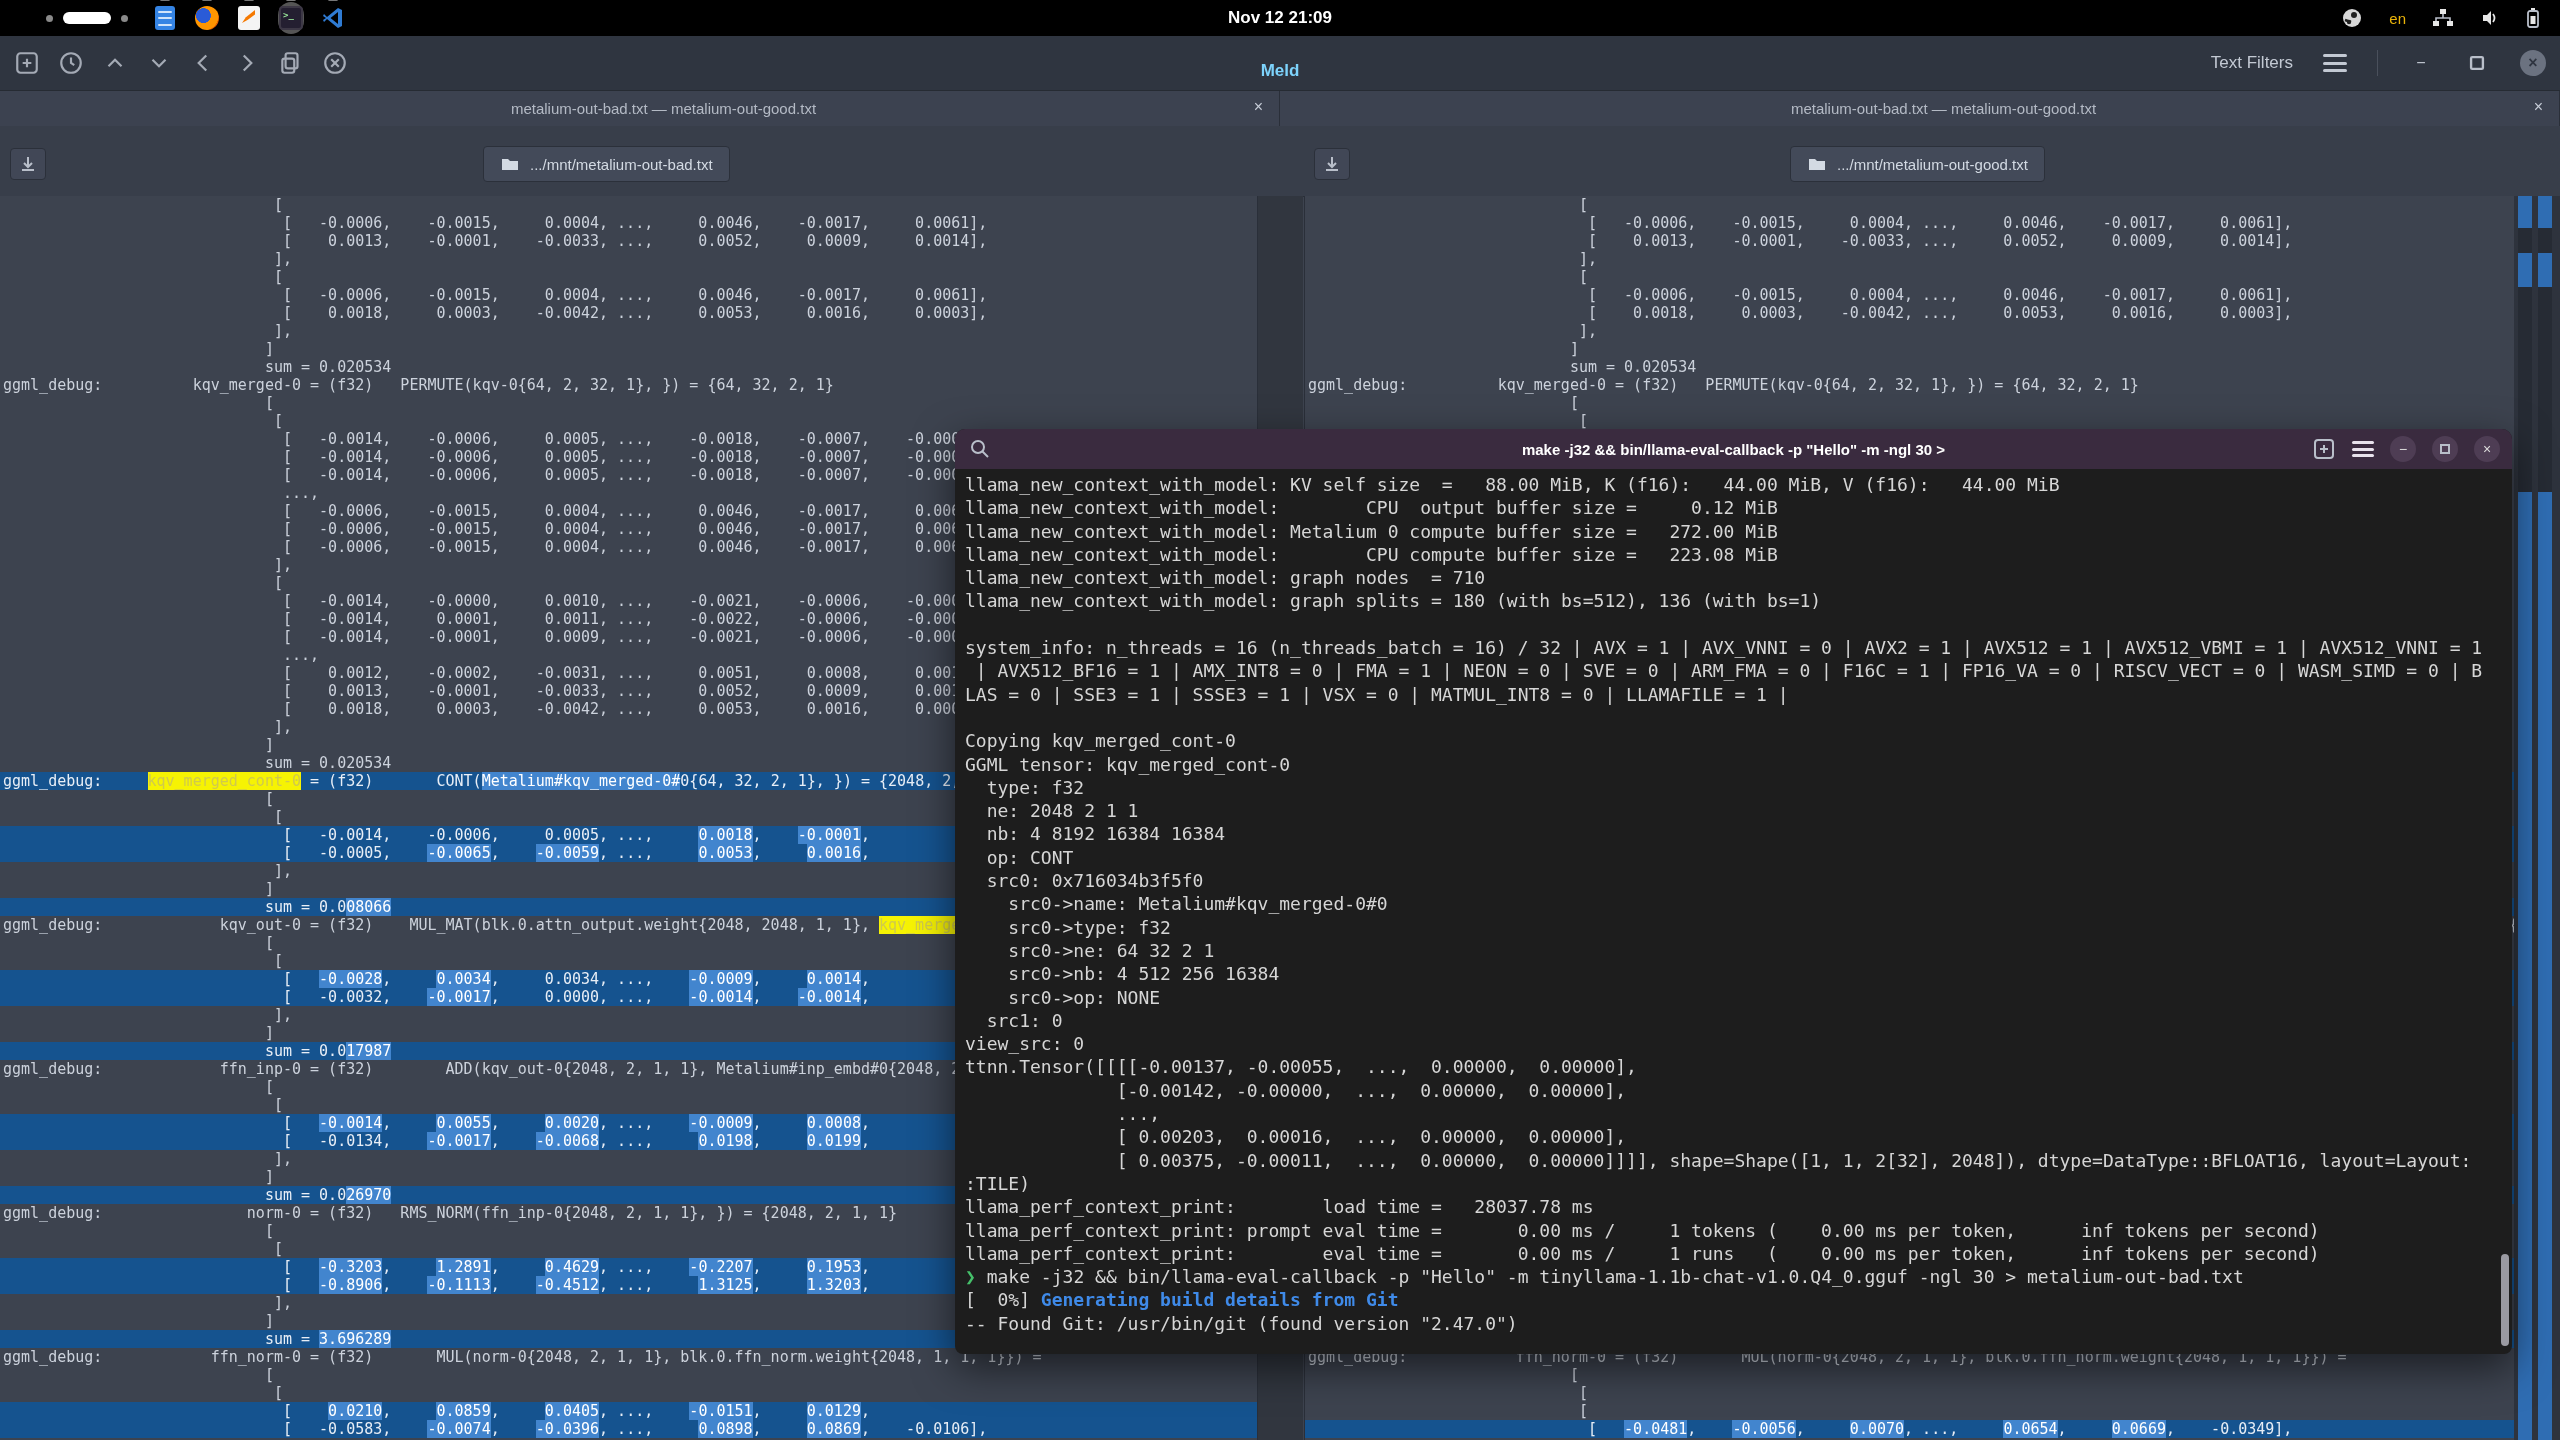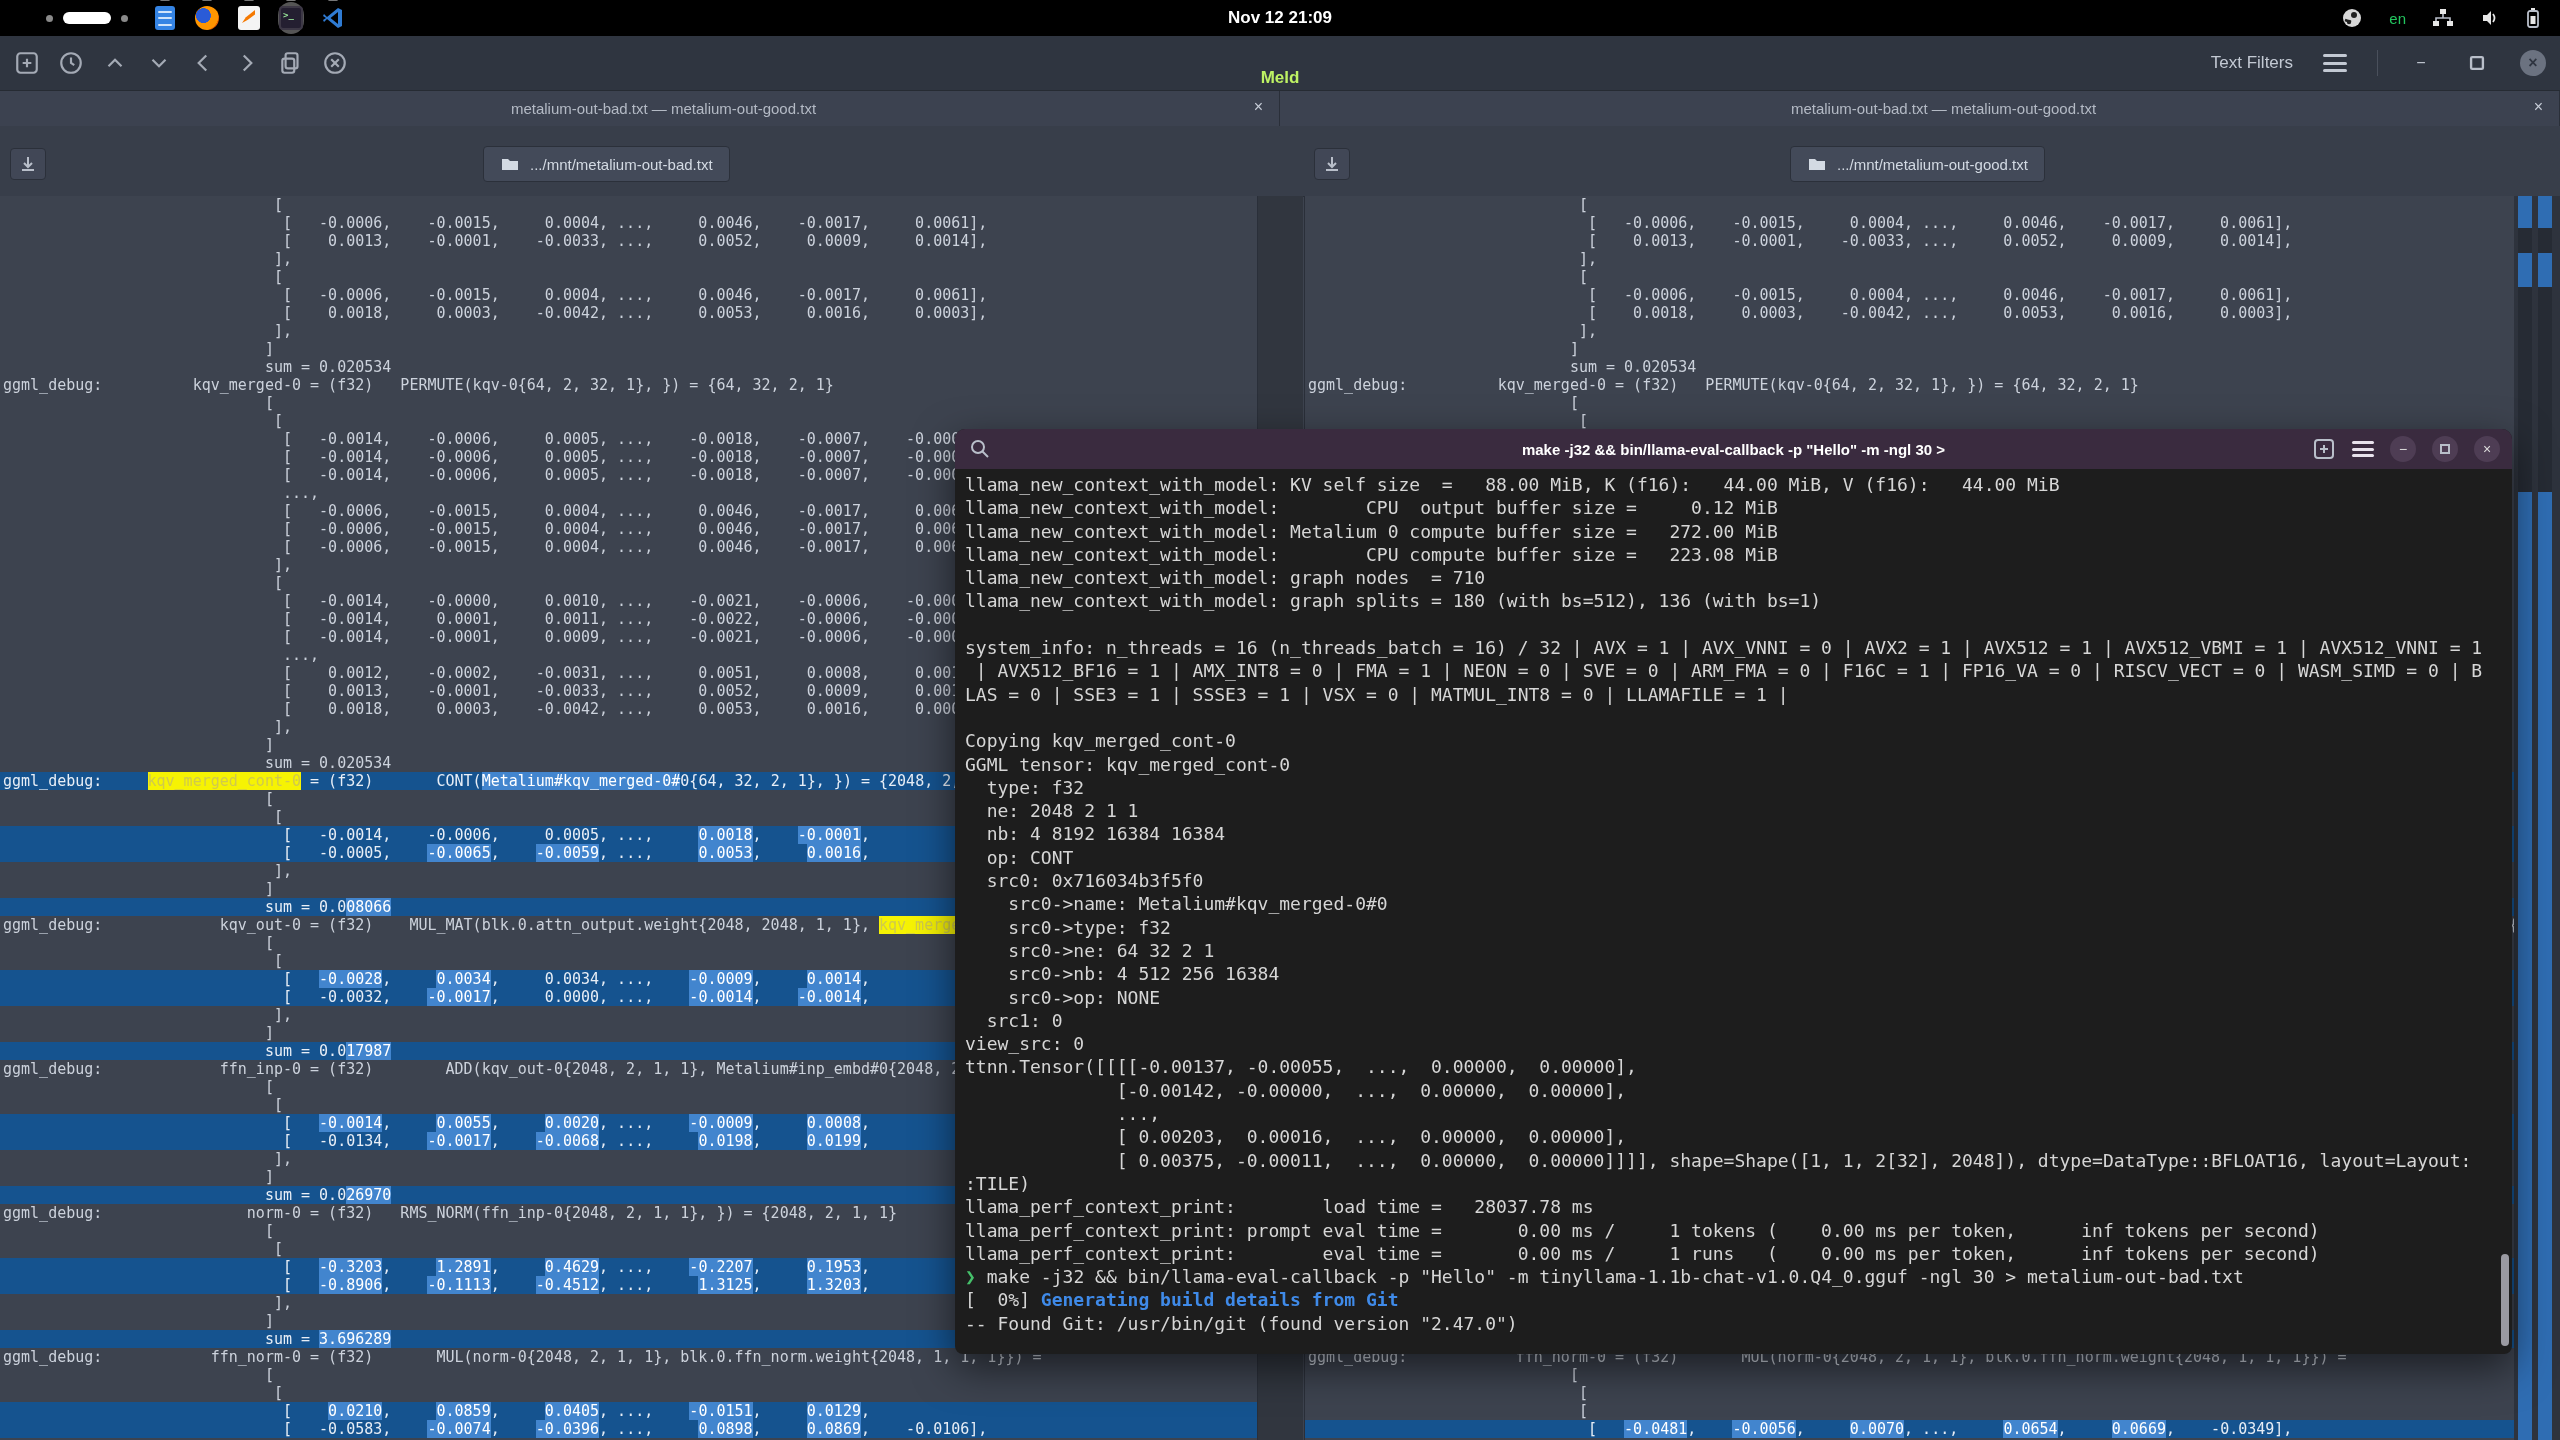--- a/index.html
+++ b/index.html
@@ -18,27 +18,27 @@
   .icon-files i{display:block;height:2px;background:#cfe3fa;border-radius:1px;}
   .icon-ff{width:24px;height:24px;border-radius:50%;background:radial-gradient(circle at 35% 40%,#2a5bd7 0 34%,#ff9500 36% 70%,#e66000 72%);}
   .icon-gedit{width:22px;height:24px;background:#f4f4f4;border-radius:3px;position:relative;}
   .icon-gedit::after{content:"";position:absolute;left:4px;top:4px;width:13px;height:13px;background:#f57900;clip-path:polygon(0 100%,30% 55%,100% 0,100% 35%,45% 75%);}
   .dock-term{width:40px;height:32px;background:#555;border-radius:16px;display:flex;align-items:center;justify-content:center;}
   .icon-term{width:24px;height:24px;background:#241f31;border:2px solid #3d3846;border-radius:4px;color:#9ae99a;font:bold 9px "DejaVu Sans Mono",monospace;display:flex;align-items:flex-start;padding:2px;box-sizing:border-box;}
   .icon-code{width:24px;height:24px;}
   #clock{position:absolute;left:0;top:0;width:2560px;height:36px;display:flex;align-items:center;justify-content:center;font-weight:bold;font-size:17px;pointer-events:none;}
   .tray{position:absolute;right:20px;top:0;height:36px;display:flex;align-items:center;gap:26px;}
   .tray svg{display:block;}
-  .tray .kbd{font-size:15px;color:#22c55e;}
+  .tray .kbd{font-size:15px;color:#eab308;}
   
   #meld{position:absolute;left:0;top:36px;width:2560px;height:1404px;background:#3d434f;}
   #mtoolbar{position:absolute;left:0;top:0;width:2560px;height:54px;background:#2f3540;border-bottom:1px solid #262b33;display:flex;align-items:center;}
   #mtoolbar .ticon{width:26px;height:26px;margin-left:18px;opacity:.85;}
   #mtoolbar .ticon:first-child{margin-left:14px;}
-  #mtitle{position:absolute;left:0;top:7px;width:2560px;height:69px;display:flex;align-items:center;justify-content:center;color:#bef264;font-weight:bold;font-size:17px;pointer-events:none;}
+  #mtitle{position:absolute;left:0;top:0;width:2560px;height:69px;display:flex;align-items:center;justify-content:center;color:#7dd3fc;font-weight:bold;font-size:17px;pointer-events:none;}
   #mtb-right{position:absolute;right:14px;top:0;height:54px;display:flex;align-items:center;gap:30px;color:#c3c9d3;}
   #text-filters{font-size:17px;color:#c3c9d3;}
   .hamb{width:24px;height:18px;display:flex;flex-direction:column;justify-content:space-between;}
   .hamb i{height:3px;background:#c3c9d3;border-radius:2px;}
   .wsep{width:1px;height:26px;background:#4a505c;}
   .wbtn{width:26px;height:26px;display:flex;align-items:center;justify-content:center;font-size:16px;color:#c3c9d3;}
   .wclose{width:26px;height:26px;border-radius:50%;background:#6b7280;color:#2f3540;display:flex;align-items:center;justify-content:center;font-size:16px;font-weight:bold;}
   
   #tabbar{position:absolute;left:0;top:55px;width:2560px;height:35px;background:#343a46;display:flex;}
   .tab{width:1280px;height:35px;background:#3c4250;border-right:1px solid #2a2f39;display:flex;align-items:center;justify-content:center;position:relative;color:#b4bac5;font-size:15px;padding-left:48px;}

